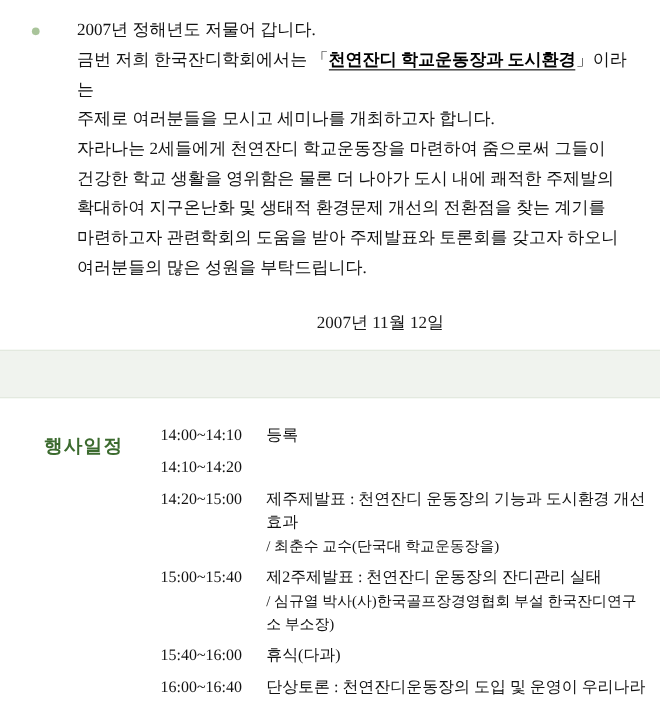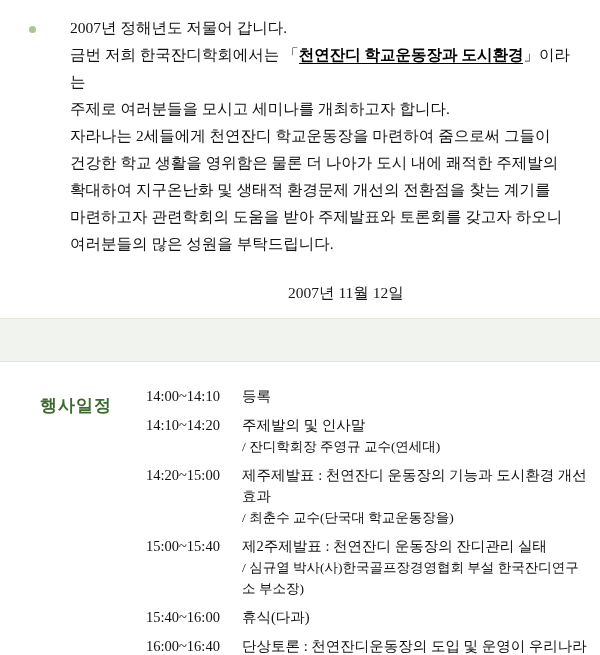--- a/index.html
+++ b/index.html
@@ -173,24 +173,20 @@
 
     <div class="schedule-row">
       <div class="sched-time">14:00~14:10</div>
       <div class="sched-desc">
         <span>등록</span>
       </div>
     </div>
 
     <div class="schedule-row">
       <div class="sched-time">14:10~14:20</div>
-      <div class="sched-desc">
-        <span>주제발의 및 인사말</span>
-        <span class="sub">/ 잔디학회장 주영규 교수(연세대)</span>
-      </div>
     </div>
 
     <div class="schedule-row">
       <div class="sched-time">14:20~15:00</div>
       <div class="sched-desc">
         <span>제주제발표 : 천연잔디 운동장의 기능과 도시환경 개선효과</span>
         <span class="sub">/ 최춘수 교수(단국대 학교운동장을)</span>
       </div>
     </div>
 

